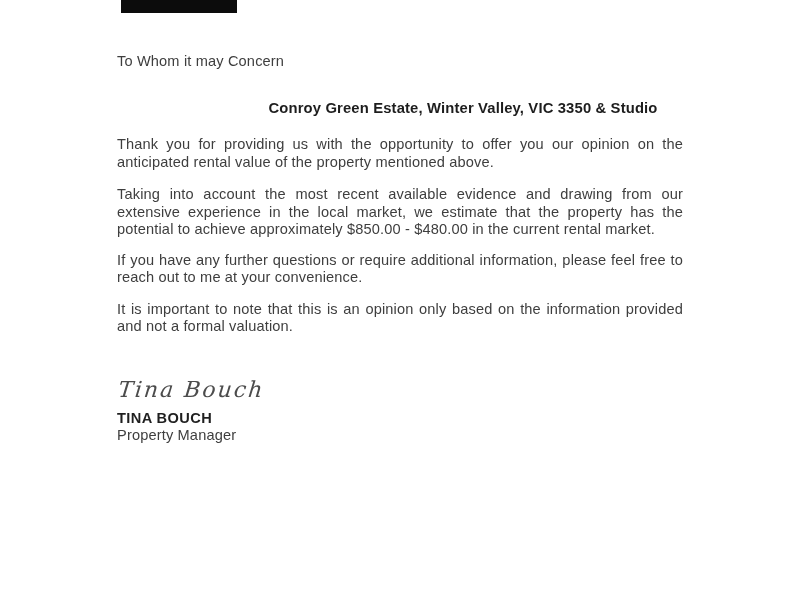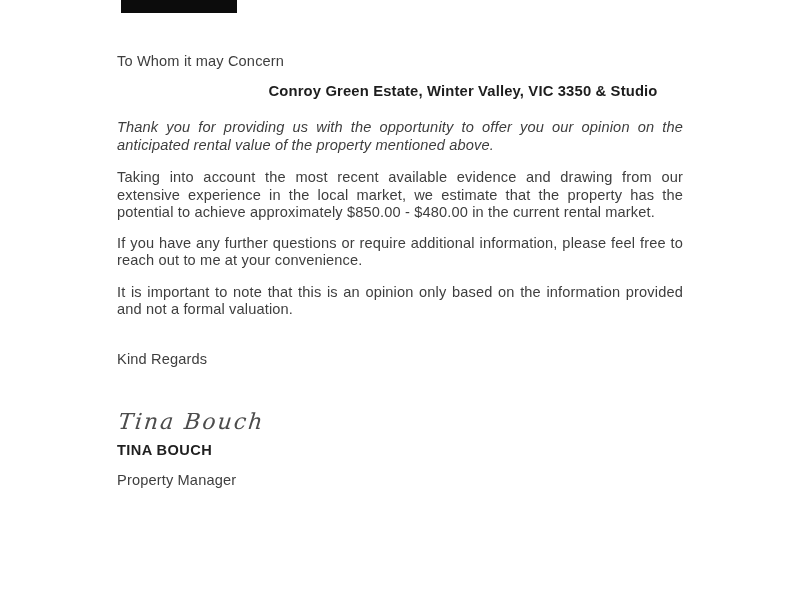--- a/index.html
+++ b/index.html
@@ -26,31 +26,31 @@
     width: 566px;
     color: #3e3e3e;
     font-size: 14.6px;
     line-height: 17.5px;
     letter-spacing: 0.15px;
   }
   .salutation {
     margin-top: 53px;
   }
   .subject {
-    margin-top: 12px;
+    margin-top: 29px;
     margin-left: 126px;
     text-align: center;
     font-weight: bold;
     color: #1d1d1d;
     font-size: 14.8px;
   }
   .para {
     text-align: justify;
   }
-  .para.p1 { margin-top: 19px; font-style: italic; }
+  .para.p1 { margin-top: 19px; }
   .para.p2 { margin-top: 15px; }
   .para.p3 { margin-top: 15px; }
   .para.p4 { margin-top: 14px; }
   .para.p5 { margin-top: 13px; }
   .closing { margin-top: 32px; }
   .signature-script {
     margin-top: 41px;
     font-family: "DejaVu Serif", serif;
     font-style: italic;
     font-size: 22px;
@@ -60,21 +60,21 @@
     transform: skewX(-6deg);
     transform-origin: left bottom;
   }
   .signatory-name {
     margin-top: 7px;
     font-weight: bold;
     color: #1f1f1f;
     letter-spacing: 0.4px;
   }
   .signatory-title {
-    margin-top: 12px;
+    margin-top: 0px;
     color: #3e3e3e;
   }
 </style>
 </head>
 <body>
 
 <div class="page">
 
   <div class="redacted-logo"></div>
 
@@ -86,21 +86,20 @@
 
     <p class="para p1">Thank you for providing us with the opportunity to offer you our opinion on the anticipated rental value of the property mentioned above.</p>
 
     <p class="para p2">Taking into account the most recent available evidence and drawing from our extensive experience in the local market, we estimate that the property has the potential to achieve approximately $850.00 - $480.00 in the current rental market.</p>
 
 
     <p class="para p5">If you have any further questions or require additional information, please feel free to reach out to me at your convenience.</p>
 
     <p class="para p4">It is important to note that this is an opinion only based on the information provided and not a formal valuation.</p>
 
-    <div class="closing">Kind Regards</div>
 
     <div class="signature-script">Tina Bouch</div>
 
     <div class="signatory-name">TINA BOUCH</div>
 
     <div class="signatory-title">Property Manager</div>
 
   </div>
 </div>
 

